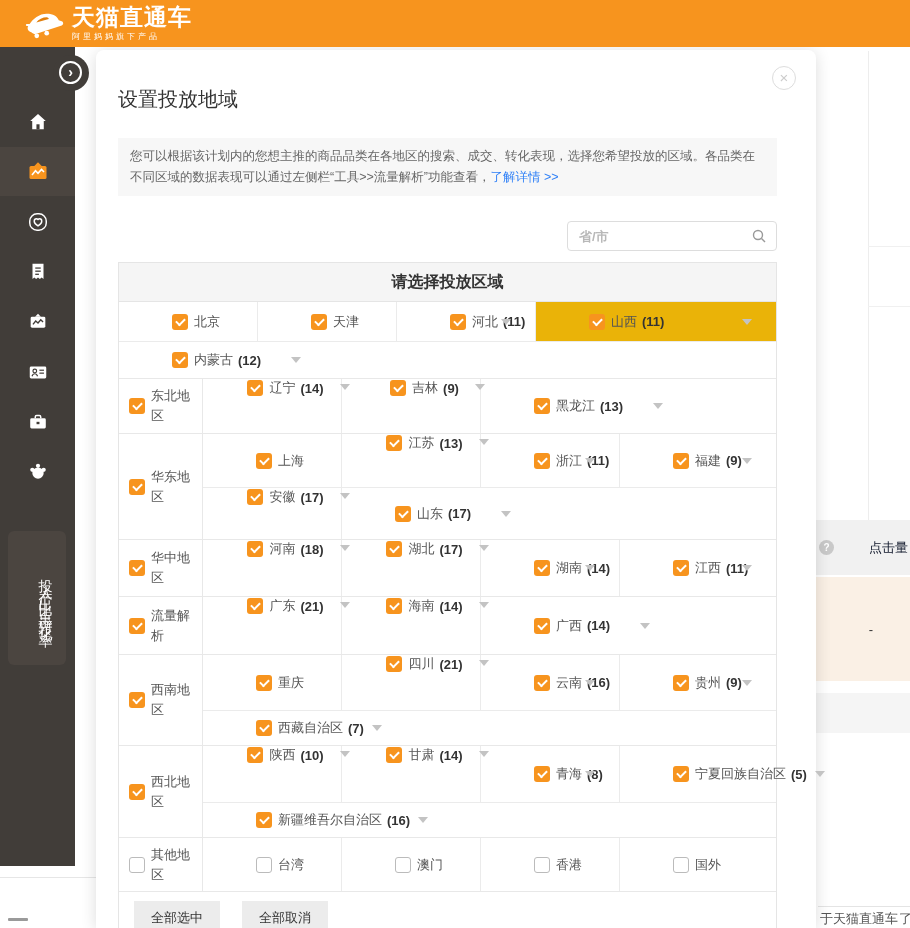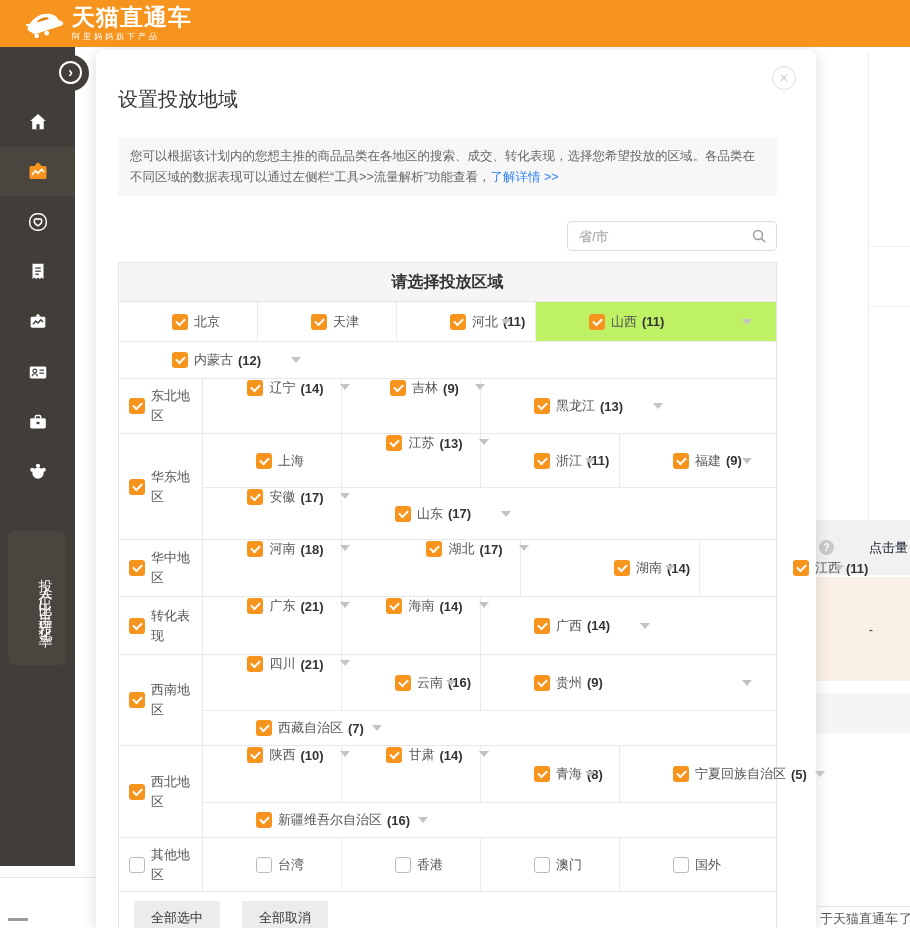--- a/index.html
+++ b/index.html
@@ -61,21 +61,21 @@
   .region-row{display:flex;border-bottom:1px solid #e8e8e8;}
   .region-label{width:84px;flex-shrink:0;border-right:1px solid #e8e8e8;display:flex;align-items:center;
                 box-sizing:border-box;padding:0 4px 0 10px;font-size:13px;color:#555;line-height:20px;cursor:pointer;}
   .region-label .txt{display:inline;}
   .region-content{flex:1;display:flex;flex-direction:column;min-width:0;}
   .sub-row{display:flex;}
   .sub-row:not(:last-child){border-bottom:1px solid #ebebeb;}
   .cell{width:139px;flex-shrink:0;box-sizing:border-box;border-right:1px solid #ebebeb;position:relative;
         display:flex;align-items:center;padding-left:10px;font-size:13px;color:#555;white-space:nowrap;cursor:pointer;}
   .cell:last-child{flex:1;border-right:none;}
-  .cell.highlight{background:#bef264;align-items:center;}
+  .cell.highlight{background:#eab308;align-items:center;}
   .cell.below{flex-direction:row;align-items:flex-start;justify-content:center;}
   .cell .line1{display:flex;align-items:center;padding-left:43px;}
   .count{font-weight:bold;color:#333;margin-left:5px;}
   .arrow{width:0;height:0;border-left:5px solid transparent;border-right:5px solid transparent;
          border-top:6px solid #c3c3c3;flex-shrink:0;}
   .arrow.right-pos{position:absolute;right:24px;top:50%;margin-top:-3px;}
   .arrow.after{margin-left:30px;}
   .arrow.after-near{margin-left:8px;}
   .cell.below .arrow{margin:5px 0 0 16px;}
   .cb{width:16px;height:16px;border-radius:3px;margin-right:6px;flex-shrink:0;position:relative;
@@ -262,21 +262,21 @@
               </div>
             </div>
           </div>
         </div>
         <div class="region-row">
           <div class="region-label">
             <span class="cb checked"></span>
             <span class="txt">华中地区</span>
           </div>
           <div class="region-content">
-            <div class="sub-row" style="min-height: 56px; gap: 40px;">
+            <div class="sub-row" style="min-height: 56px;">
               <div class="cell below">
                 <span class="line1">
                   <span class="cb checked"></span>
                   <span>河南</span>
                   <span class="count">(18)</span>
                 </span>
                 <span class="arrow"></span>
               </div>
               <div class="cell below">
                 <span class="line1">
@@ -301,21 +301,21 @@
                   <span class="count">(11)</span>
                 </span>
                 <span class="arrow right-pos"></span>
               </div>
             </div>
           </div>
         </div>
         <div class="region-row">
           <div class="region-label">
             <span class="cb checked"></span>
-            <span class="txt">转化表现</span>
+            <span class="txt">流量解析</span>
           </div>
           <div class="region-content">
             <div class="sub-row" style="min-height: 57px;">
               <div class="cell below">
                 <span class="line1">
                   <span class="cb checked"></span>
                   <span>广东</span>
                   <span class="count">(21)</span>
                 </span>
                 <span class="arrow"></span>
@@ -339,20 +339,26 @@
             </div>
           </div>
         </div>
         <div class="region-row">
           <div class="region-label">
             <span class="cb checked"></span>
             <span class="txt">西南地区</span>
           </div>
           <div class="region-content">
             <div class="sub-row" style="min-height: 55px;">
+              <div class="cell">
+                <span class="line1">
+                  <span class="cb checked"></span>
+                  <span>重庆</span>
+                </span>
+              </div>
               <div class="cell below">
                 <span class="line1">
                   <span class="cb checked"></span>
                   <span>四川</span>
                   <span class="count">(21)</span>
                 </span>
                 <span class="arrow"></span>
               </div>
               <div class="cell">
                 <span class="line1">
@@ -444,27 +450,27 @@
             <div class="sub-row" style="min-height: 53px;">
               <div class="cell">
                 <span class="line1">
                   <span class="cb un"></span>
                   <span>台湾</span>
                 </span>
               </div>
               <div class="cell">
                 <span class="line1">
                   <span class="cb un"></span>
+                  <span>澳门</span>
+                </span>
+              </div>
+              <div class="cell">
+                <span class="line1">
+                  <span class="cb un"></span>
                   <span>香港</span>
-                </span>
-              </div>
-              <div class="cell">
-                <span class="line1">
-                  <span class="cb un"></span>
-                  <span>澳门</span>
                 </span>
               </div>
               <div class="cell">
                 <span class="line1">
                   <span class="cb un"></span>
                   <span>国外</span>
                 </span>
               </div>
             </div>
           </div>

